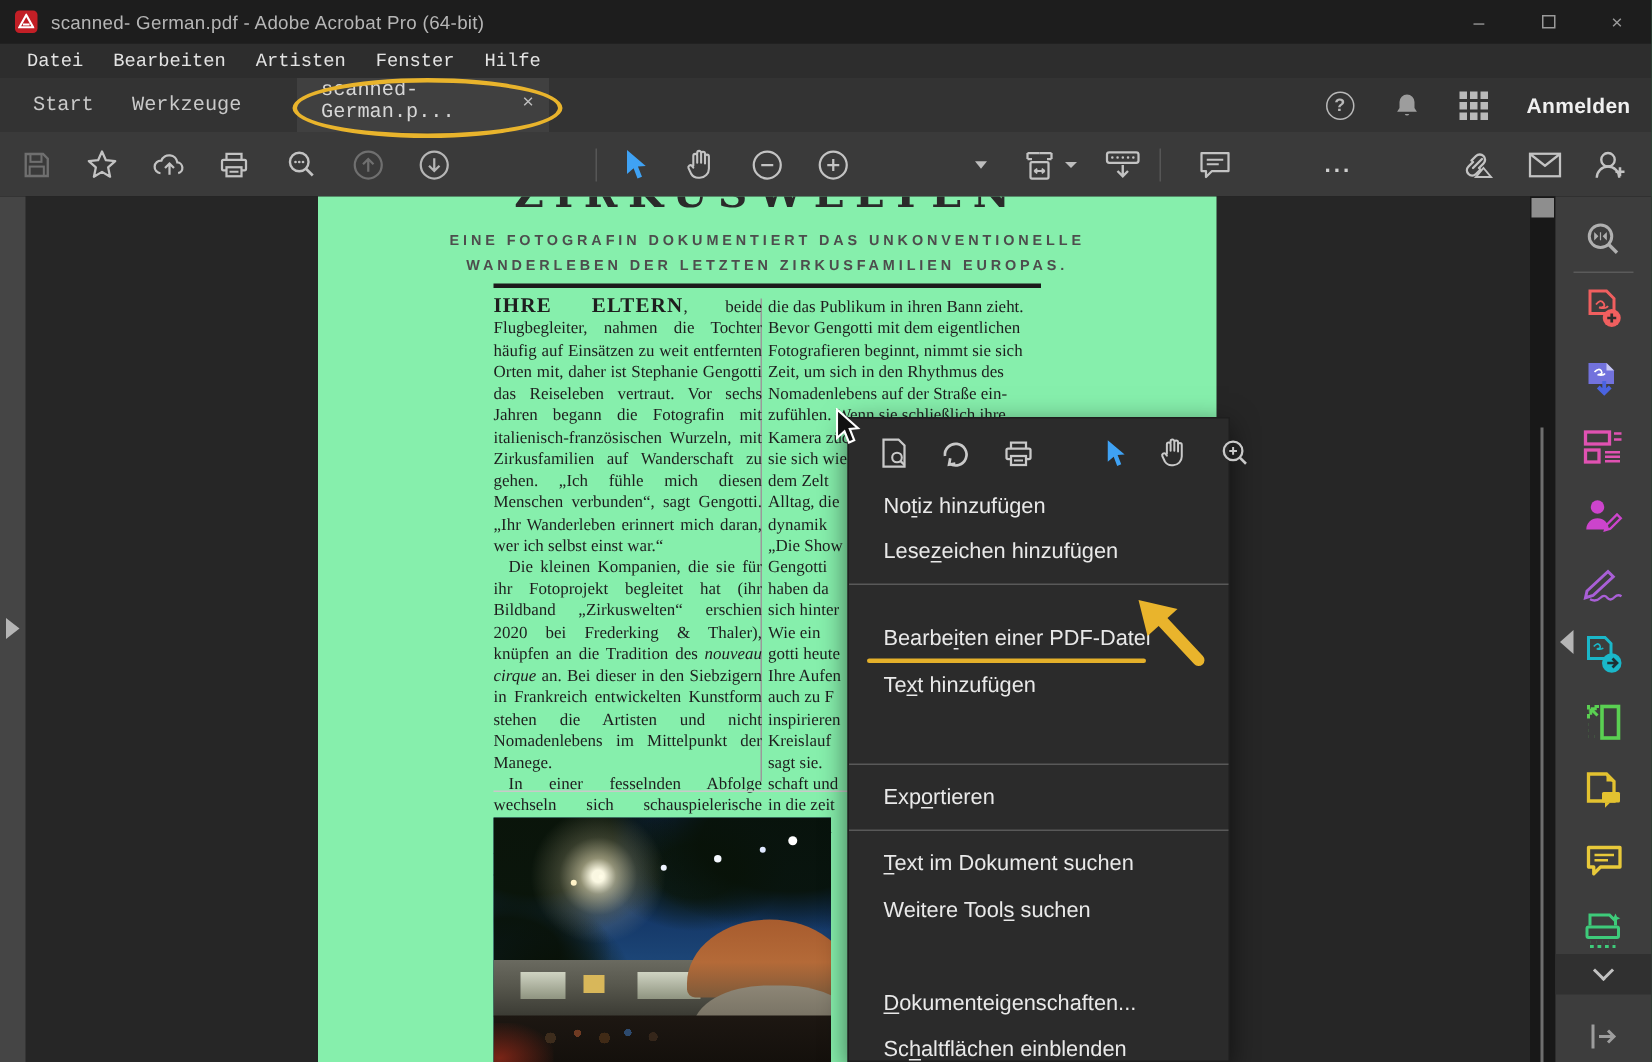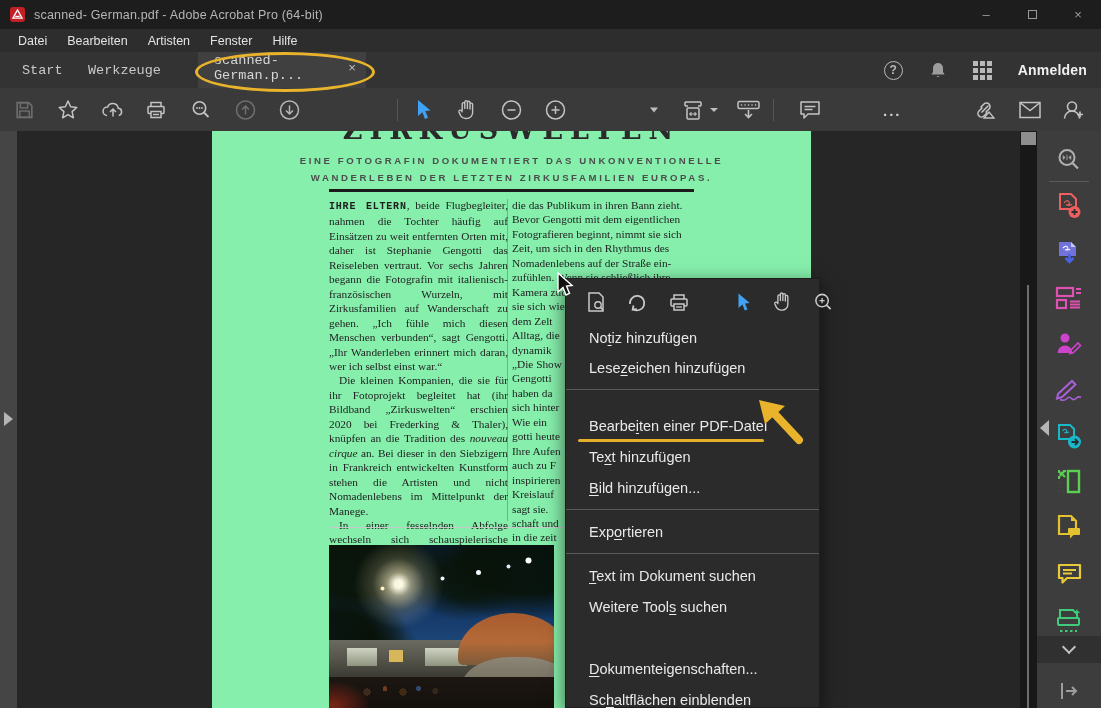--- a/index.html
+++ b/index.html
@@ -12,21 +12,21 @@
   
   .titlebar { position:absolute; left:0; top:0; width:1101px; height:29px; background:#1d1d1d; display:flex; align-items:center; }
   .acrobat-logo { width:15px; height:15px; margin-left:10px; background:#c21f26; border-radius:3px; display:flex; align-items:center; justify-content:center; }
   .acrobat-logo svg { display:block; }
   .title-text { color:#b6b6b6; font-size:12.5px; margin-left:9px; letter-spacing:.2px; }
   .win-btns { position:absolute; right:0; top:0; height:29px; display:flex; }
   .win-btn { width:46px; height:29px; display:flex; align-items:center; justify-content:center; color:#9a9a9a; font-size:13px; }
   .win-max-glyph { width:9px; height:9px; border:1px solid #9a9a9a; }
   
   .menubar { position:absolute; left:0; top:29px; width:1101px; height:23px; background:#2d2d2d; display:flex; align-items:center; padding-left:8px; }
-  .menubar .menu-item { color:#e3e3e3; font-size:12.5px; padding:3px 10px; }
+  .menubar .menu-item { color:#e3e3e3; font-size:12.5px; padding:3px 10px;font-family:Liberation Mono, monospace; }
   
   .tabbar { position:absolute; left:0; top:52px; width:1101px; height:36px; background:#333333; }
   .tab { position:absolute; top:0; height:36px; display:flex; align-items:center; color:#c9c9c9; font-size:13.5px;font-family:Liberation Mono, monospace; }
   .tab-start { left:12px; padding:0 10px; }
   .tab-tools { left:78px; padding:0 10px; }
   .tab-doc { left:198px; width:168px; background:#404040; padding:0 10px 4px 16px; color:#d6d6d6; justify-content:space-between; }
   .tab-close { color:#bdbdbd; font-size:13px; margin-left:8px; }
   .tabbar-right { position:absolute; right:14px; top:0; height:36px; display:flex; align-items:center; gap:26px; }
   .help-circle { width:19px; height:19px; border:1.6px solid #b9b9b9; border-radius:50%; color:#b9b9b9; font-size:12px; display:flex; align-items:center; justify-content:center; font-weight:bold; }
   .grid-icon { display:grid; grid-template-columns:repeat(3,5px); grid-template-rows:repeat(3,5px); gap:2px; }
@@ -49,21 +49,21 @@
   
   .page { position:absolute; left:212px; top:0; width:599px; height:701px; background:#86efac; color:#1e1e1e; font-family:"Liberation Serif", serif; overflow:hidden; }
   .headline-clip { position:absolute; left:0; top:0; width:100%; height:11px; overflow:hidden; }
   .headline { position:absolute; bottom:-3px; width:100%; text-align:center; font-size:27px; font-weight:bold; letter-spacing:7px; color:#2a2a2a; font-family:"DejaVu Serif", serif; }
   .subtitle { position:absolute; top:21px; left:0; width:100%; text-align:center; font-family:"Liberation Sans", sans-serif; font-size:9.6px; font-weight:bold; letter-spacing:2.6px; color:#4d4d4d; line-height:17px; white-space:pre-line; }
   .rule { position:absolute; left:117px; top:58px; width:365px; height:3px; background:#1b1b1b; }
   .col-divider { position:absolute; left:295px; top:68px; width:1px; height:322px; background:#9a9a9a; }
   .col { position:absolute; top:67px; font-size:11.3px; line-height:14.45px; text-align:justify; }
   .col-left { left:117px; width:179px; }
   .col-right { left:300px; width:184px; text-align:left; white-space:pre-line; }
-  .lead-caps { font-weight:bold; font-size:10px; letter-spacing:.8px; font-family:Liberation Mono, monospace; }
+  .lead-caps { font-weight:bold; font-size:14px; letter-spacing:.8px; font-family:Liberation Serif, serif; }
   .para2, .para3 { text-indent:10px; }
   .scan-line { position:absolute; left:117px; top:396px; width:240px; height:1px; background:#c9c9c9; }
   
   .photo { position:absolute; left:117px; top:414px; width:225px; height:163px; overflow:hidden; background:linear-gradient(180deg,#0c2141 0%,#143767 40%,#1c4576 58%,#0f2747 70%); }
   .photo-trees { position:absolute; inset:0;
     background-image:
       radial-gradient(ellipse 95px 70px at 12% 8%, rgba(10,20,8,.96) 55%, rgba(10,20,8,0) 100%),
       radial-gradient(ellipse 70px 45px at 4% 55%, rgba(8,16,6,.9) 50%, rgba(8,16,6,0) 100%),
       radial-gradient(ellipse 110px 60px at 88% 10%, rgba(8,18,8,.92) 55%, rgba(8,18,8,0) 100%),
       radial-gradient(ellipse 60px 40px at 60% 22%, rgba(10,22,10,.85) 45%, rgba(10,22,10,0) 100%),
@@ -507,21 +507,20 @@
       <div class="ctx-item" style="top:74px"><span>Lese</span><u>z</u><span>eichen hinzufügen</span></div>
       <div class="ctx-sep" style="top:110px"></div>
 
       <div class="ctx-item" style="top:247px"></div>
       <div class="ctx-item" style="top:116px; height:0"></div>
       <div class="ctx-item" style="top:247px; height:0"></div>
 
       <div class="ctx-item" style="top:132px"><span>Bearbe</span><u>i</u><span>ten einer PDF-Datei</span></div>
       <div class="gold-underline" style="top:160px"></div>
       <div class="ctx-item" style="top:163px"><span>Te</span><u>x</u><span>t hinzufügen</span></div>
-      <div class="ctx-item" style="top:194px"><span></span><u>B</u><span>ild hinzufügen...</span></div>
       <div class="ctx-sep" style="top:230px"></div>
       <div class="ctx-item" style="top:238px"><span>Exp</span><u>o</u><span>rtieren</span></div>
       <div class="ctx-sep" style="top:274px"></div>
       <div class="ctx-item" style="top:282px"><span></span><u>T</u><span>ext im Dokument suchen</span></div>
       <div class="ctx-item" style="top:313px"><span>Weitere Tool</span><u>s</u><span> suchen</span></div>
       <div class="ctx-item" style="top:375px"><span></span><u>D</u><span>okumenteigenschaften...</span></div>
       <div class="ctx-item" style="top:406px"><span>Sc</span><u>h</u><span>altflächen einblenden</span></div>
     </div>
   </div>
 

